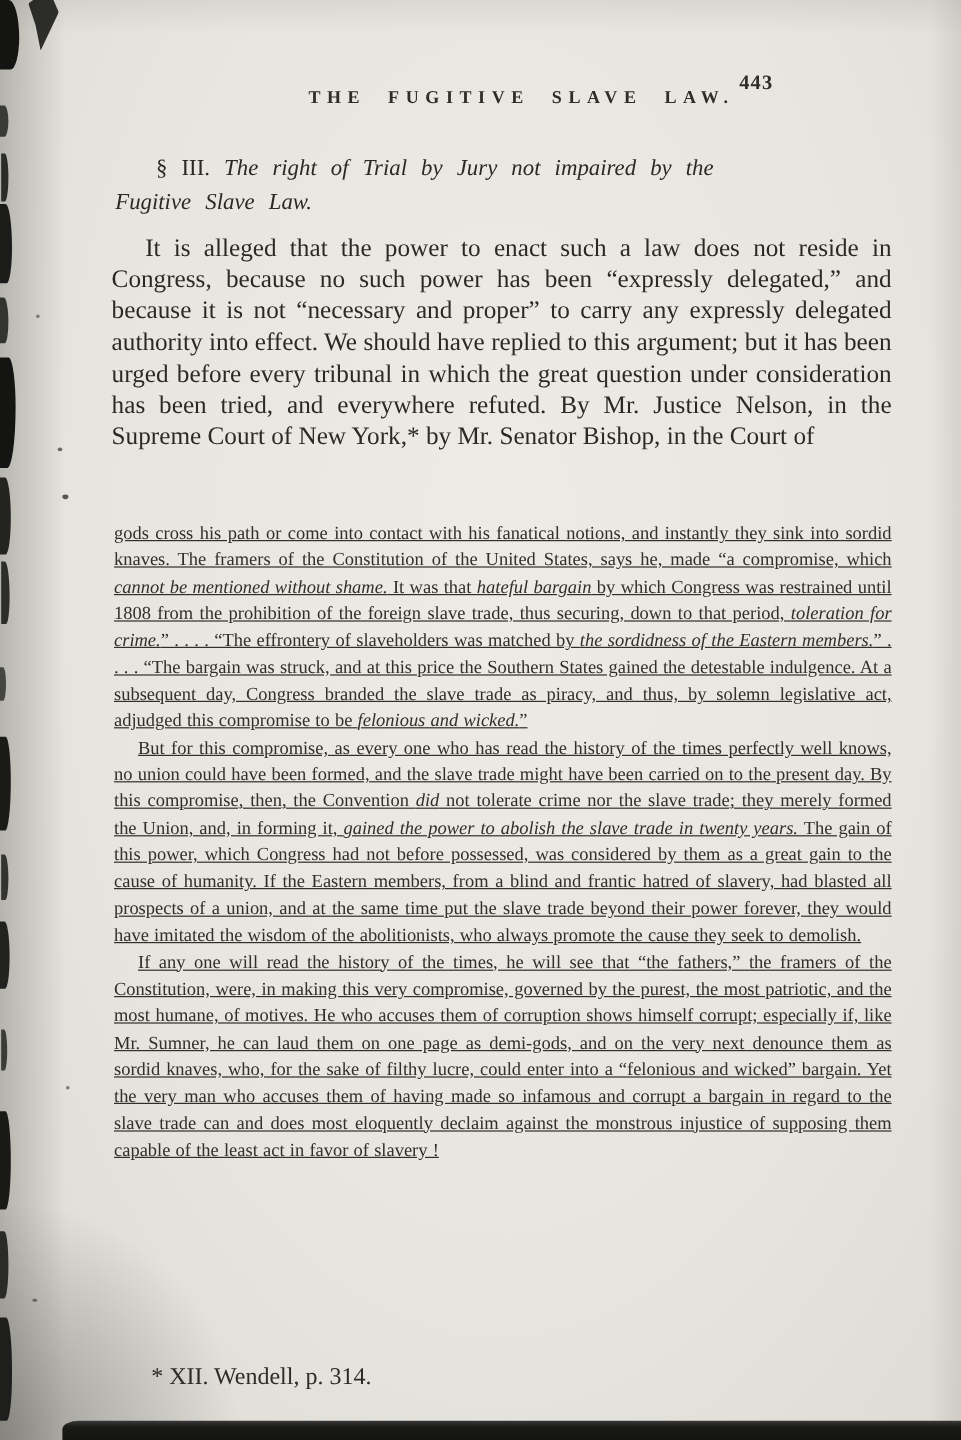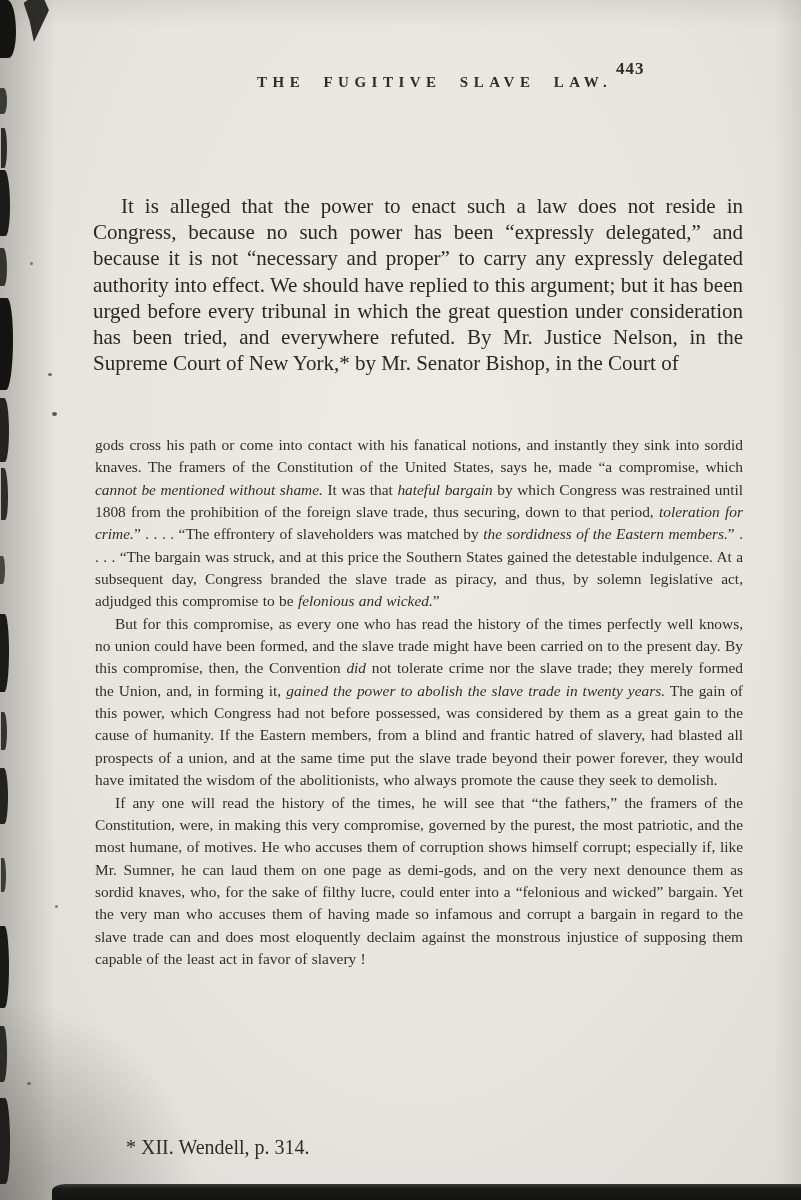--- a/index.html
+++ b/index.html
@@ -43,21 +43,21 @@
   }
   .it { font-style: italic; }
   .body-text { position: absolute; top: 193px; left: 93px; width: 650px; }
   .para {
     margin: 0; font-size: 21px; line-height: 26.2px;
     text-align: justify; text-indent: 28px; color: #2b2925;
   }
   .footnotes { position: absolute; top: 434px; left: 95px; width: 648px; }
   .fpara {
     margin: 0; font-size: 15.4px; line-height: 22.35px;
-    text-align: justify; color: #312f2b; word-spacing: .5px;
+    text-align: justify; color: #312f2b; word-spacing: .5px; text-decoration: underline;
   }
   .fpara.ind { text-indent: 20px; }
   .citation {
     position: absolute; top: 1136px; left: 126px;
     font-size: 20px; color: #2e2c28;
   }
   .bottom-band {
     position: absolute; left: 52px; right: 0; bottom: 0; height: 16px;
     background: linear-gradient(180deg, #3a3a38 0, #191918 5px, #131312 100%);
     border-top-left-radius: 14px 7px;
@@ -91,20 +91,21 @@
   <span class="speck" style="top:905px;left:55px;width:3px;height:3px;background:#7a786f;"></span>
   <span class="speck" style="top:1082px;left:27px;width:4px;height:3px;background:#6b6964;"></span>
 
   <span class="corner-mark"></span>
 
   <header>
     <span class="running-title">THE FUGITIVE SLAVE LAW.</span>
     <span class="folio">443</span>
   </header>
 
+  <div class="heading"><span>§ III. </span><span class="it">The right of Trial by Jury not impaired by the</span><br><span class="it">Fugitive Slave Law.</span></div>
 
   <div class="body-text">
     <p class="para"><span>It is alleged that the power to enact such a law does not reside in Congress, because no such power has been “expressly delegated,” and because it is not “necessary and proper” to carry any expressly delegated authority into effect. We should have replied to this argument; but it has been urged before every tribunal in which the great question under consideration has been tried, and everywhere refuted. By Mr. Justice Nelson, in the Supreme Court of New York,* by Mr. Senator Bishop, in the Court of</span></p>
   </div>
 
   <div class="footnotes">
     <p class="fpara"><span>gods cross his path or come into contact with his fanatical notions, and instantly they sink into sordid knaves. The framers of the Constitution of the United States, says he, made “a compromise, which </span><span class="it">cannot be mentioned without shame.</span><span> It was that </span><span class="it">hateful bargain</span><span> by which Congress was restrained until 1808 from the prohibition of the foreign slave trade, thus securing, down to that period, </span><span class="it">toleration for crime.</span><span>” . . . . “The effrontery of slaveholders was matched by </span><span class="it">the sordidness of the Eastern members.</span><span>” . . . . “The bargain was struck, and at this price the Southern States gained the detestable indulgence. At a subsequent day, Congress branded the slave trade as piracy, and thus, by solemn legislative act, adjudged this compromise to be </span><span class="it">felonious and wicked.</span><span>”</span></p>
     <p class="fpara ind"><span>But for this compromise, as every one who has read the history of the times perfectly well knows, no union could have been formed, and the slave trade might have been carried on to the present day. By this compromise, then, the Convention </span><span class="it">did</span><span> not tolerate crime nor the slave trade; they merely formed the Union, and, in forming it, </span><span class="it">gained the power to abolish the slave trade in twenty years.</span><span> The gain of this power, which Congress had not before possessed, was considered by them as a great gain to the cause of humanity. If the Eastern members, from a blind and frantic hatred of slavery, had blasted all prospects of a union, and at the same time put the slave trade beyond their power forever, they would have imitated the wisdom of the abolitionists, who always promote the cause they seek to demolish.</span></p>
     <p class="fpara ind"><span>If any one will read the history of the times, he will see that “the fathers,” the framers of the Constitution, were, in making this very compromise, governed by the purest, the most patriotic, and the most humane, of motives. He who accuses them of corruption shows himself corrupt; especially if, like Mr. Sumner, he can laud them on one page as demi-gods, and on the very next denounce them as sordid knaves, who, for the sake of filthy lucre, could enter into a “felonious and wicked” bargain. Yet the very man who accuses them of having made so infamous and corrupt a bargain in regard to the slave trade can and does most eloquently declaim against the monstrous injustice of supposing them capable of the least act in favor of slavery !</span></p>
   </div>

